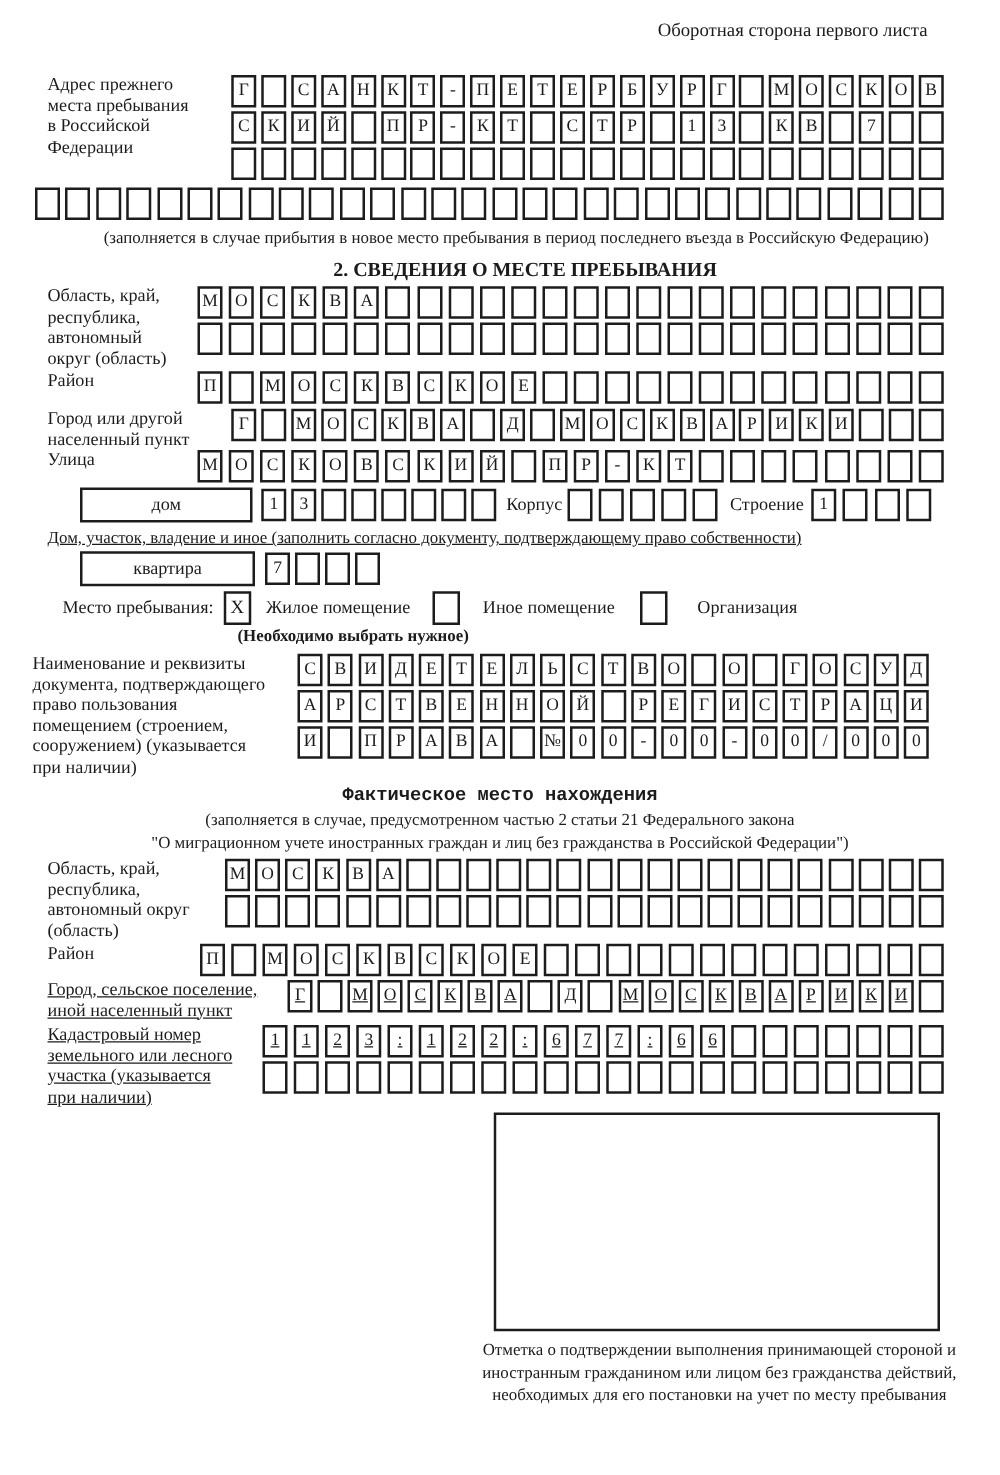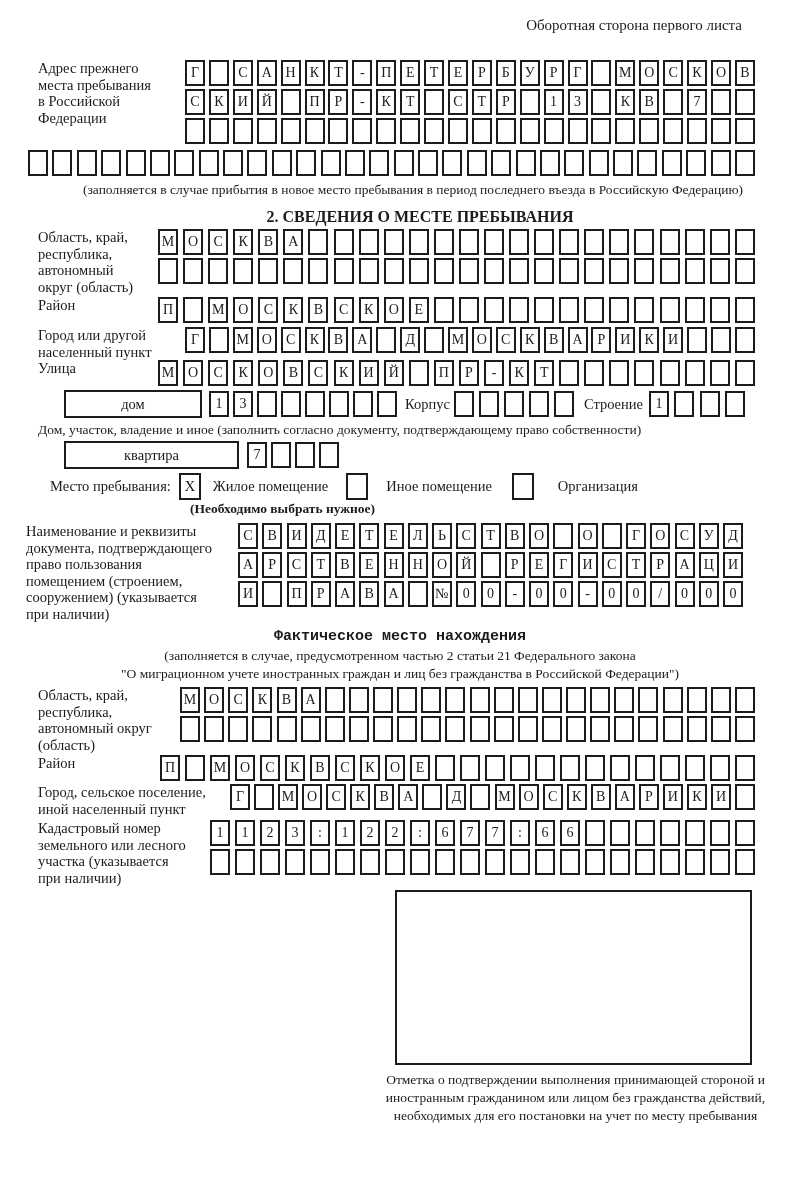--- a/index.html
+++ b/index.html
@@ -56,40 +56,40 @@
   }
   .sub-title{
     text-align:center;font-weight:bold;font-size:15px;line-height:21px;font-family:Liberation Mono, monospace;
   }
   .house-row{display:flex;align-items:center;padding-left:64px;}
   .widebox{
     box-sizing:border-box;height:28px;border:2px solid #1c1c1c;
     display:flex;align-items:center;justify-content:center;
     font-size:14.5px;background:#fff;
   }
-  .wb138{width:138px;} .wb172{width:175px;text-align:center;}
+  .wb138{width:138px;} .wb172{width:140px;text-align:center;}
   .inline-label{font-size:14.5px;}
   .stay-row{display:flex;align-items:center;padding-left:50px;font-size:14.5px;text-align:right;}
   .checkbox{
     box-sizing:border-box;width:22px;height:27px;border:2px solid #1c1c1c;
     display:flex;align-items:center;justify-content:center;
     font-size:15px;background:#fff;flex-shrink:0;
   }
   .stamp-box{
     box-sizing:border-box;
     margin-left:395px;margin-top:4px;
     width:357px;height:175px;
     border:2px solid #1c1c1c;background:#fff;
   }
   .stamp-caption{
     margin-left:378px;margin-top:6px;width:395px;
     font-size:13.5px;line-height:18px;text-align:center;
   }
   
-  .mt2{margin-top:2px;} .mt3{margin-top:3px;} .mt4{margin-top:4px;}
+  .mt2{margin-top:2px;} .mt3{margin-top:3px;text-decoration:underline;} .mt4{margin-top:4px;}
   .mt5{margin-top:5px;padding-left:26px;} .mt7{margin-top:7px;padding-left:40px;} .mt26{margin-top:26px;}
   .hint{margin-left:190px;font-size:13.5px;line-height:18px;font-weight:bold;}
 </style>
 </head>
 <body>
 
 <div class="page">
 
   <div class="header-note">Оборотная сторона первого листа</div>
 

